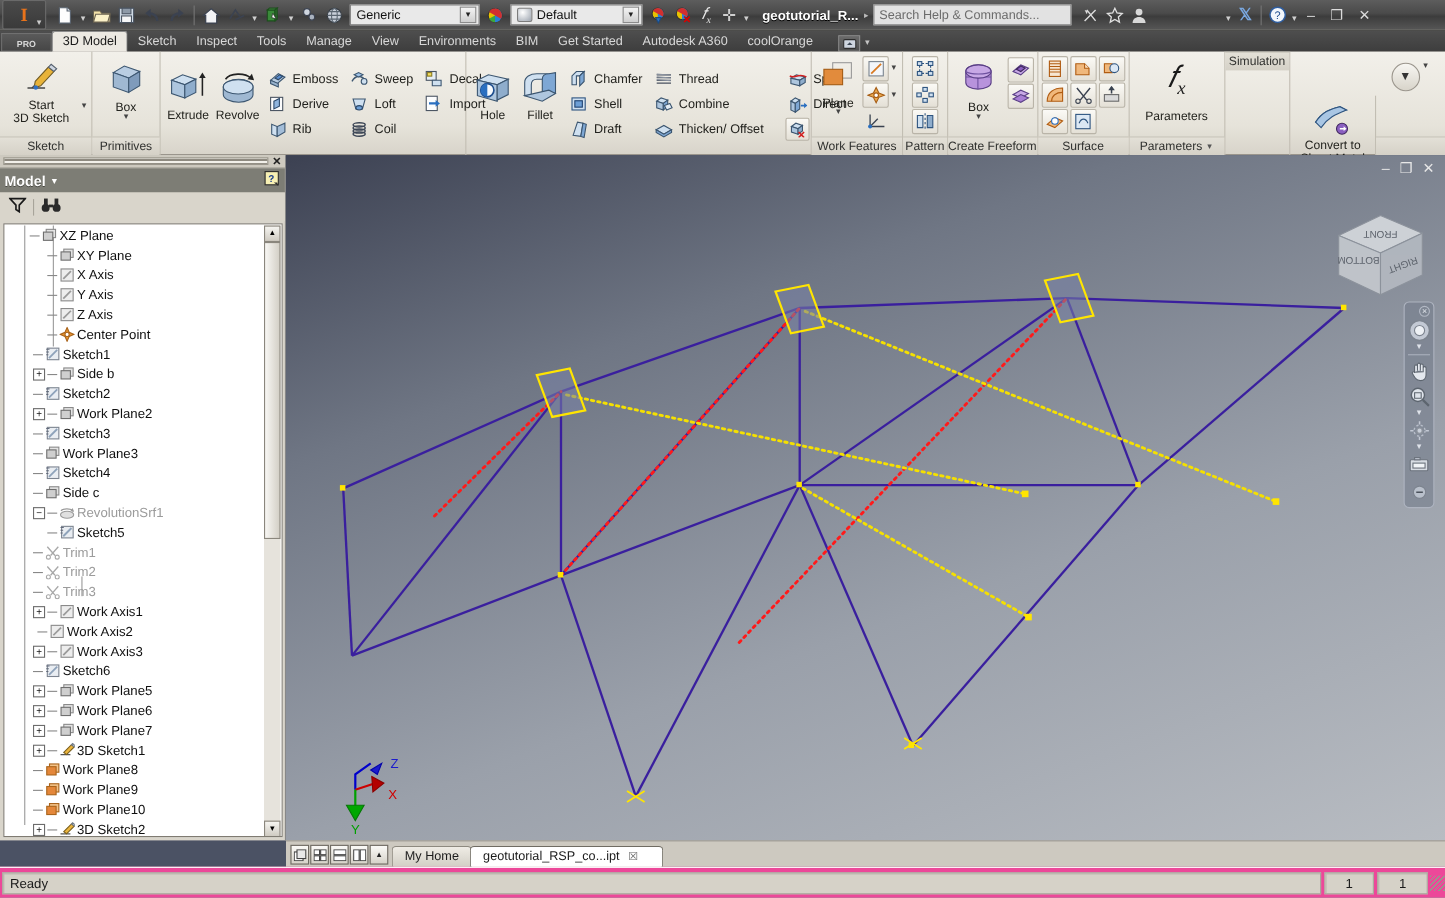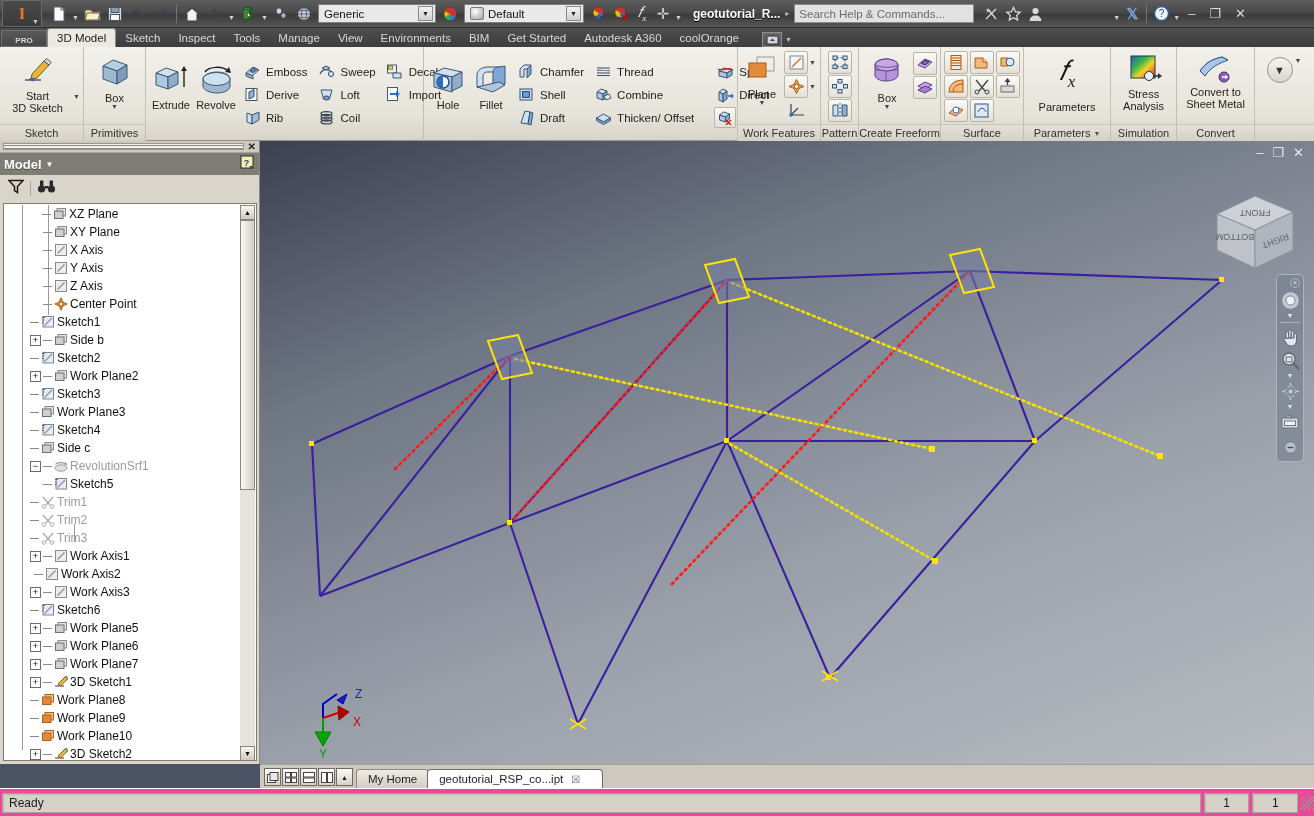--- a/index.html
+++ b/index.html
@@ -777,44 +777,24 @@
         <span class="lbl">Parameters</span>
       </div>
     </div>
     <div class="panelcap">
       <span>Parameters</span>
       <span class="pcar">▼</span>
     </div>
   </div>
 
   <div class="panel" style="width:66px;">
-    <div class="panelbody" style="justify-content:center;">
-      <div class="bigbtn" style="width:62px;">
-        <svg width="36" height="32" viewBox="0 0 36 32">
-          <defs>
-              <linearGradient id="sg" x1="0" y1="0" x2="1" y2="1">
-            <stop offset="0" stop-color="#2a5fc0"></stop>
-                <stop offset=".35" stop-color="#38b44a"></stop>
-            <stop offset=".6" stop-color="#f2d22a"></stop>
-                <stop offset="1" stop-color="#d02020"></stop>
-              </linearGradient>
-            </defs>
-          <rect x="5" y="2" width="24" height="22" fill="url(#sg)" stroke="#2b3340"></rect>
-          <circle cx="23" cy="22" r="4.5" fill="#e8eef6" stroke="#2b3340"></circle>
-          <path d="M28 22h6" stroke="#2b3340" stroke-width="1.6"></path>
-            <path d="M32 19l4 3-4 3z" fill="#2b3340"></path>
-        </svg>
-        <span class="lbl">Stress</span>
-        <span class="lbl" style="margin-top:0;">Analysis</span>
-      </div>
-    </div>
     <div class="panelcap">Simulation</div>
   </div>
 
-  <div class="panel" style="width:78px;">
+  <div class="panel" style="width:78px;margin-top:40px;">
     <div class="panelbody" style="justify-content:center;">
       <div class="bigbtn" style="width:74px;">
         <svg width="36" height="30" viewBox="0 0 36 30">
           <path d="M2 17c6-9 13-12 22-14l6 3c-9 2-16 5-22 14z" fill="#cfe0f0" stroke="#2f5580"></path>
           <path d="M2 17l5 5c6-9 13-12 23-16l-6-3c-9 2-16 5-22 14z" fill="#a9c6e4" stroke="#2f5580"></path>
           <circle cx="26" cy="23" r="5" fill="#8a5fc0" stroke="#40285f"></circle>
           <path d="M24 23h5" stroke="#fff" stroke-width="1.5"></path>
             <path d="M27.5 20.8l2.6 2.2-2.6 2.2z" fill="#fff"></path>
         </svg>
         <span class="lbl">Convert to</span>
@@ -877,21 +857,21 @@
     <div id="brtree">
       <div class="treescroll">
         <div class="sbtn">▲</div>
         <div class="sbtn">▼</div>
       </div>
       <div class="sthumb"></div>
       <div class="vline" style="left:18px;top:1px;height:545px;"></div>
       <div class="vline" style="left:44px;top:1px;height:110px;"></div>
       <div class="vline" style="left:70px;top:320px;height:18px;"></div>
       <div class="treelist" id="tree-list">
-          <div class="tnode" style="padding-left: 38px;">
+          <div class="tnode" style="padding-left: 23px;">
             <span class="tdash"></span>
             <span class="icobox" style="width: 15px; height: 15px;">
               <svg width="14" height="14" viewBox="0 0 14 14">
                 <rect x="4" y="1.5" width="8.5" height="7.5" fill="#e3e3e3" stroke="#8a8a8a"></rect>
                 <rect x="1.5" y="4" width="8.5" height="7.5" fill="#cfcfcf" stroke="#6f6f6f"></rect>
               </svg>
             </span>
             <span class="tlabel">XZ Plane</span>
           </div>
           <div class="tnode" style="padding-left: 39px;">

